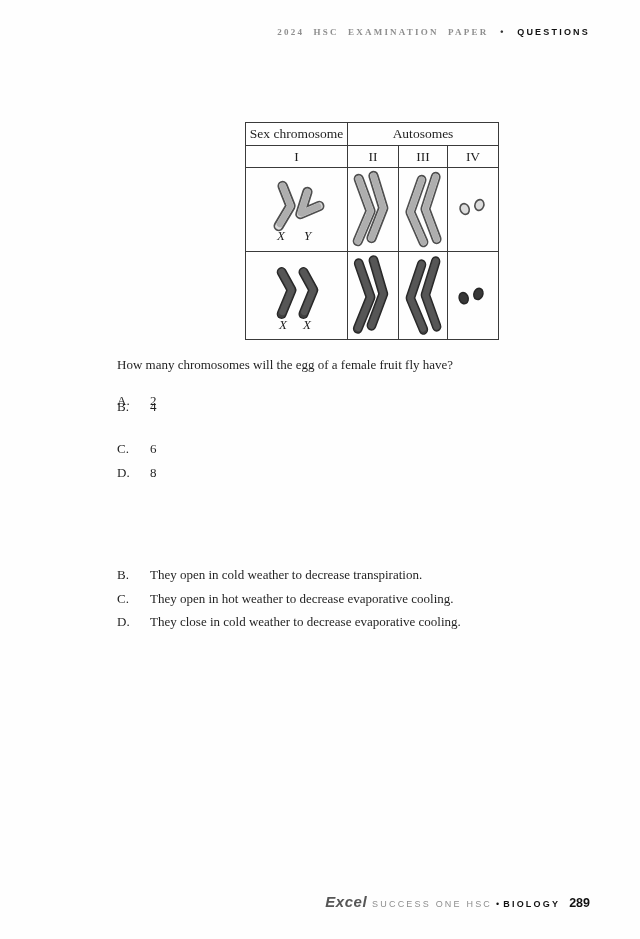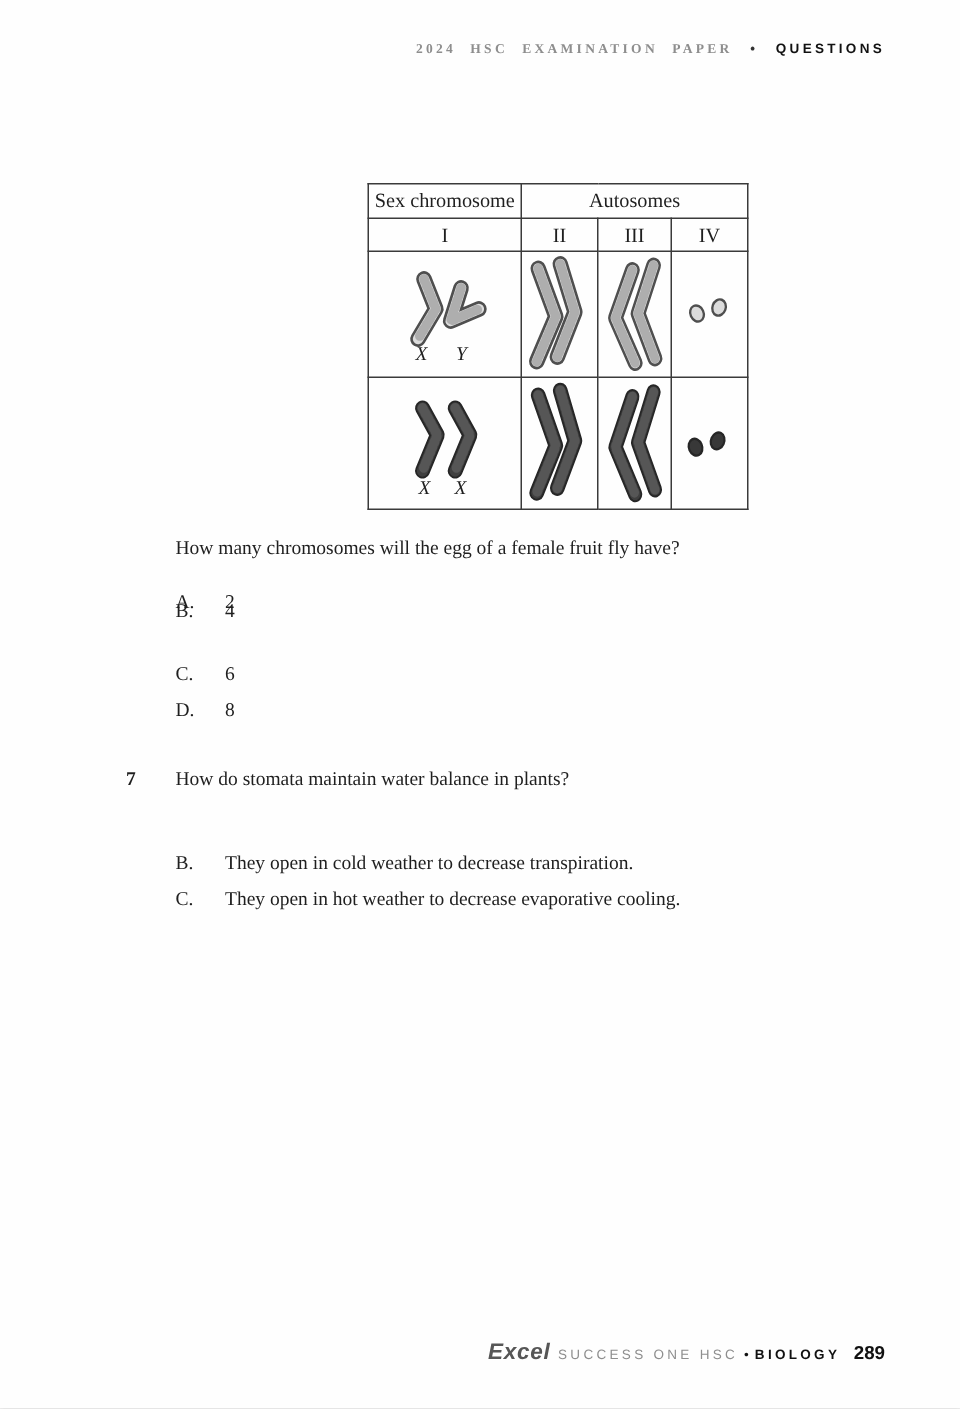--- a/index.html
+++ b/index.html
@@ -217,28 +217,28 @@
   <div class="optline" style="top:399px">
     <span class="optletter">B.</span><span>4</span>
   </div>
   <div class="optline" style="top:441px">
     <span class="optletter">C.</span><span>6</span>
   </div>
   <div class="optline" style="top:465px">
     <span class="optletter">D.</span><span>8</span>
   </div>
 
-  <div class="qline" style="top:511px">
-    <span class="qnum">7</span><span>How do stomata maintain water balance in plants?</span>
-  </div>
 
   <div class="optline" style="top:567px">
     <span class="optletter">B.</span><span>They open in cold weather to decrease transpiration.</span>
   </div>
   <div class="optline" style="top:591px">
     <span class="optletter">C.</span><span>They open in hot weather to decrease evaporative cooling.</span>
   </div>
+  <div class="optline" style="top:614px">
+    <span class="optletter">D.</span><span>They close in cold weather to decrease evaporative cooling.</span>
+  </div>
 
   <div class="footer">
     <span class="f-brand">Excel</span><span class="f-series">SUCCESS ONE HSC</span><span class="f-bullet">•</span><span class="f-subject">BIOLOGY</span><span class="f-page">289</span>
   </div>
 
 </div>
 
 </body></html>

